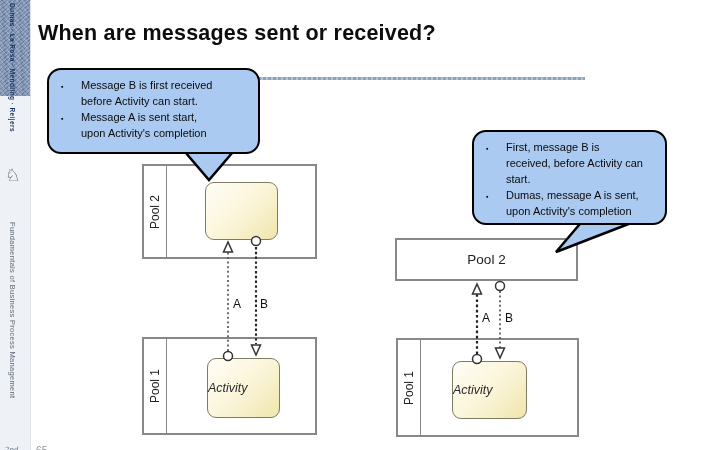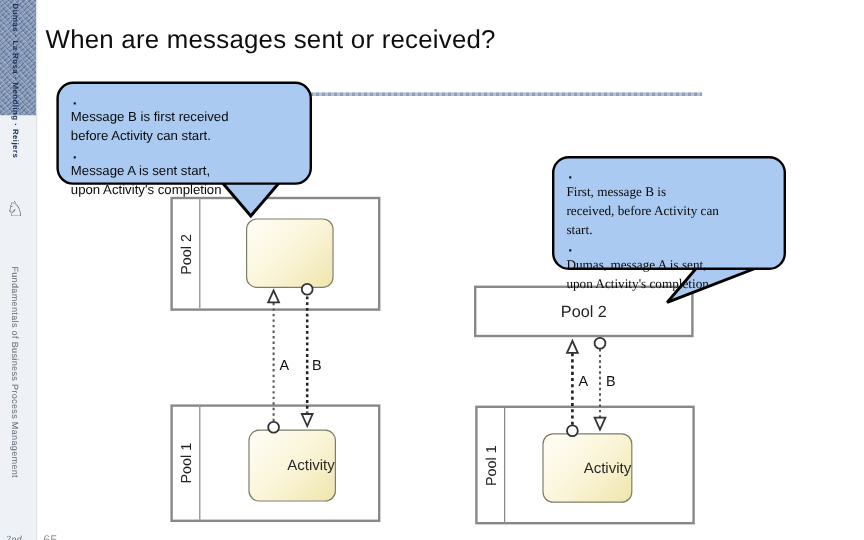--- a/index.html
+++ b/index.html
@@ -18,44 +18,44 @@
       font-size:6.5px;letter-spacing:.4px;color:#18305c;white-space:nowrap;font-weight:bold;}
   .knight{position:absolute;left:5px;top:165px;font-size:17px;color:#3c4248;
       font-family:"DejaVu Sans",sans-serif;}
   .v-book{position:absolute;left:8px;top:222px;height:202px;writing-mode:vertical-rl;
       font-size:7.5px;letter-spacing:.3px;color:#5f6a76;white-space:nowrap;}
   .edition{position:absolute;left:5px;top:446px;font-size:7px;font-style:italic;
       color:#5c6d7e;font-family:"DejaVu Serif","Liberation Serif",serif;}
   .pagenum{position:absolute;left:36px;top:421px;font-size:10.5px;color:#909699;z-index:2;margin-top:23px;}
 
   
-  .title{position:absolute;left:38px;top:21px;font-size:21.5px;font-weight:normal;color:#0d0d0d;
+  .title{position:absolute;left:38px;top:21px;font-size:21.5px;font-weight:bold;color:#0d0d0d;
       letter-spacing:.2px;z-index:2;}
   .rule{position:absolute;left:258px;top:77px;width:327px;height:3px;z-index:0;
       background:repeating-linear-gradient(90deg,#8fa3ba 0,#8c9fb6 3px,#b6c3d3 3px,#b6c3d3 5px);}
 
   
   .pool{position:absolute;border:2px solid #888;background:#fff;box-sizing:border-box;z-index:1;}
   .pool-band{position:absolute;left:0;top:0;bottom:0;width:22px;border-right:1.5px solid #888;
       display:flex;align-items:center;justify-content:center;}
   .pool-band span{transform:rotate(-90deg);white-space:nowrap;font-size:12px;color:#222;}
   .pool-title{display:flex;align-items:center;justify-content:center;height:100%;
       font-size:13.5px;color:#222;}
   .task{position:absolute;border:1.5px solid #7f7c64;border-radius:9px;box-sizing:border-box;
       background:linear-gradient(135deg,#fffef7 0%,#faf4d6 55%,#efe5ac 100%);z-index:1;
-      display:flex;align-items:center;justify-content:flex-end;font-size:12.5px;color:#2a2a2a;}
+      display:flex;align-items:center;justify-content:flex-start;font-size:12.5px;color:#2a2a2a;font-style:italic;}
 
   
   .overlay{position:absolute;left:0;top:0;z-index:3;pointer-events:none;}
   .flow-label{font-size:12px;fill:#111;font-family:"Liberation Sans",sans-serif;}
 
   
   .callout{position:absolute;background:#abcaf1;border:2.5px solid #000;border-radius:14px;
       box-sizing:border-box;z-index:4;padding:7px 10px 4px 10px;}
-  .c-item{display:flex;align-items:flex-start;flex-direction:column;}
+  .c-item{display:flex;align-items:flex-start;}
   .c-bullet{width:6px;margin:6px 14px 0 2px;font-size:7px;line-height:7px;color:#000;flex:none;}
   .c-text{font-size:11px;line-height:16px;color:#0a0a0a;white-space:pre-line;}
 </style>
 </head>
 <body>
 
 <div class="slide">
 
   <div class="rule"></div>
 
@@ -132,21 +132,21 @@
       <span class="c-text">Message B is first received
 before Activity can start.</span>
     </div>
     <div class="c-item">
       <span class="c-bullet">▪</span>
       <span class="c-text">Message A is sent start,
 upon Activity's completion</span>
     </div>
   </div>
 
-  <div class="callout" style="left:460px;top:130px;width:195px;height:95px;font-family:Liberation Serif, serif;">
+  <div class="callout" style="left:472px;top:130px;width:195px;height:95px;">
     <div class="c-item">
       <span class="c-bullet">▪</span>
       <span class="c-text">First, message B is
 received, before Activity can
 start.</span>
     </div>
     <div class="c-item">
       <span class="c-bullet">▪</span>
       <span class="c-text">Dumas, message A is sent,
 upon Activity's completion</span>

